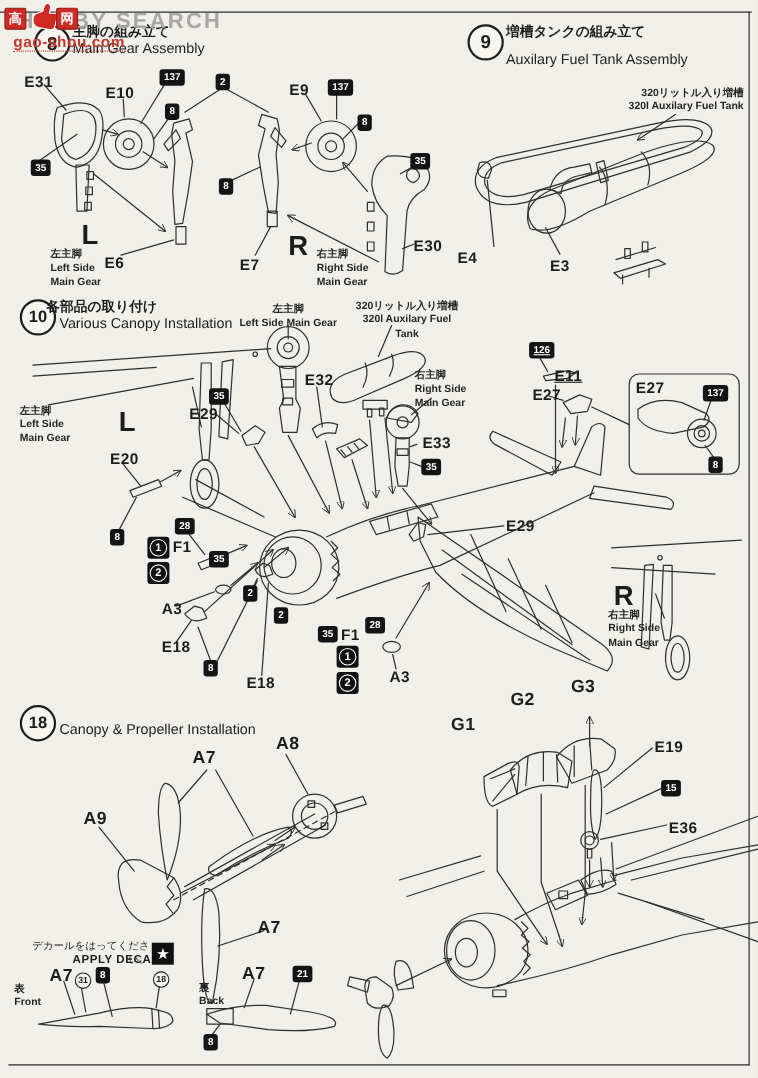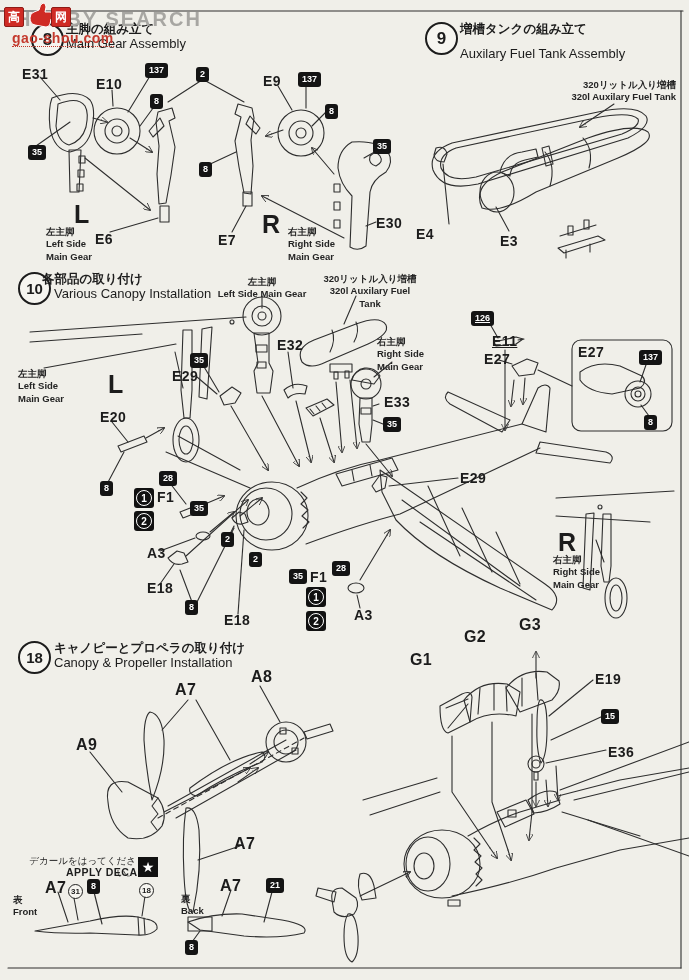--- a/index.html
+++ b/index.html
@@ -389,21 +389,20 @@
 
   <div class="step-circle" style="left:18px;top:272px;font-size:15px">
       <span>10</span>
     </div>
   <div class="step-jp" style="left:42px;top:271px">各部品の取り付け</div>
   <div class="step-en" style="left:54px;top:286px">Various Canopy Installation</div>
 
   <div class="step-circle" style="left:18px;top:641px;font-size:15px">
       <span>18</span>
     </div>
-  <div class="step-jp" style="left:54px;top:640px">キャノピーとプロペラの取り付け</div>
   <div class="step-en" style="left:54px;top:655px">Canopy &amp; Propeller Installation</div>
 
   <div id="ann">
       <div class="ann part" style="left: 22px; top: 66px;">E31</div>
       <div class="ann part" style="left: 96px; top: 76px;">E10</div>
       <div class="ann badge" style="left: 146px; top: 64px;">137</div>
       <div class="ann badge" style="left: 151px; top: 95px;">8</div>
       <div class="ann badge" style="left: 197px; top: 68px;">2</div>
       <div class="ann badge" style="left: 29px; top: 146px;">35</div>
       <div class="ann badge" style="left: 200px; top: 163px;">8</div>
@@ -431,22 +430,22 @@
       <div class="ann caption" style="left: 320px; top: 273px; width: 100px; text-align: center;">320リットル入り増槽
 320l Auxilary Fuel Tank</div>
       <div class="ann part" style="left: 172px; top: 368px;">E29</div>
       <div class="ann badge" style="left: 191px; top: 354px;">35</div>
       <div class="ann part" style="left: 277px; top: 337px;">E32</div>
       <div class="ann caption" style="left: 377px; top: 336px;">右主脚
 Right Side
 Main Gear</div>
       <div class="ann part" style="left: 384px; top: 394px;">E33</div>
       <div class="ann badge" style="left: 384px; top: 418px;">35</div>
-      <div class="ann badge" style="left: 472px; top: 312px; text-decoration: underline;">126</div>
-      <div class="ann part" style="left: 492px; top: 333px; text-decoration: underline;">E11</div>
+      <div class="ann badge" style="left: 482px; top: 312px; text-decoration: underline;">126</div>
+      <div class="ann part" style="left: 504px; top: 333px; text-decoration: underline;">E11</div>
       <div class="ann part" style="left: 484px; top: 351px;">E27</div>
       <div class="ann part" style="left: 578px; top: 344px;">E27</div>
       <div class="ann badge" style="left: 640px; top: 351px;">137</div>
       <div class="ann badge" style="left: 645px; top: 416px;">8</div>
       <div class="ann caption" style="left: 18px; top: 368px;">左主脚
 Left Side
 Main Gear</div>
       <div class="ann letter" style="left: 108px; top: 370px;">L</div>
       <div class="ann part" style="left: 100px; top: 409px;">E20</div>
       <div class="ann badge" style="left: 101px; top: 482px;">8</div>

